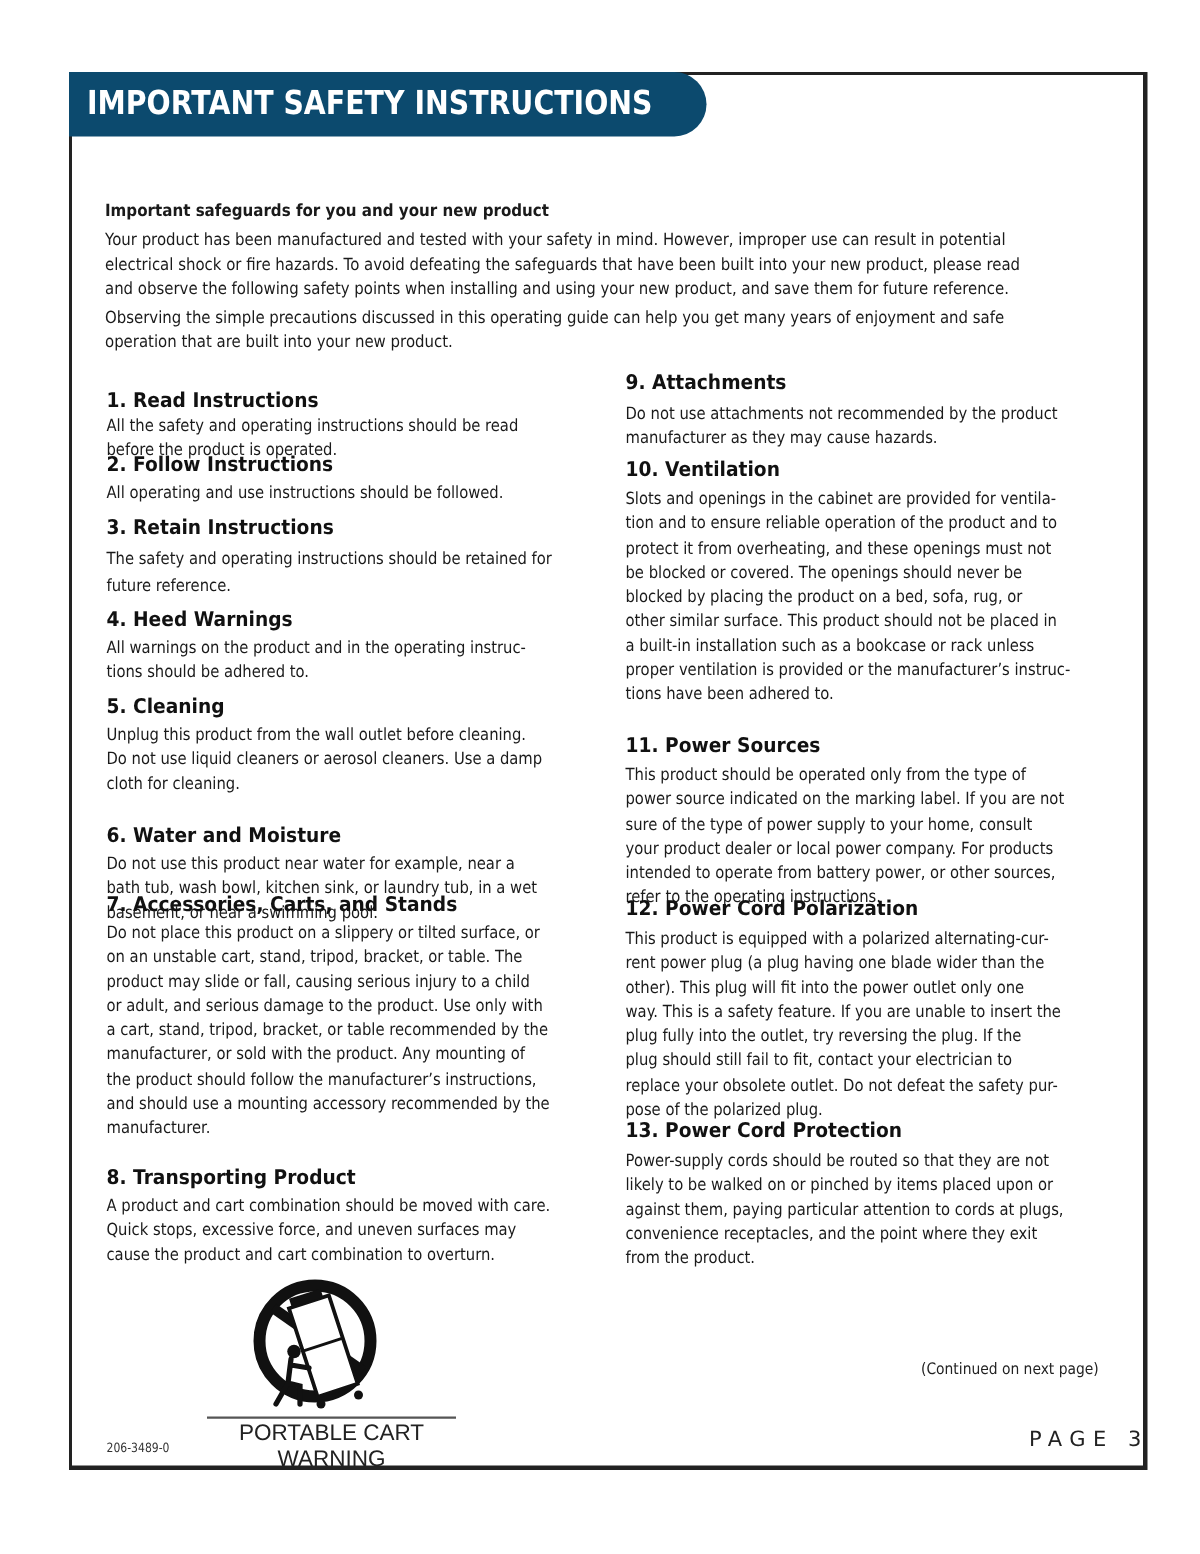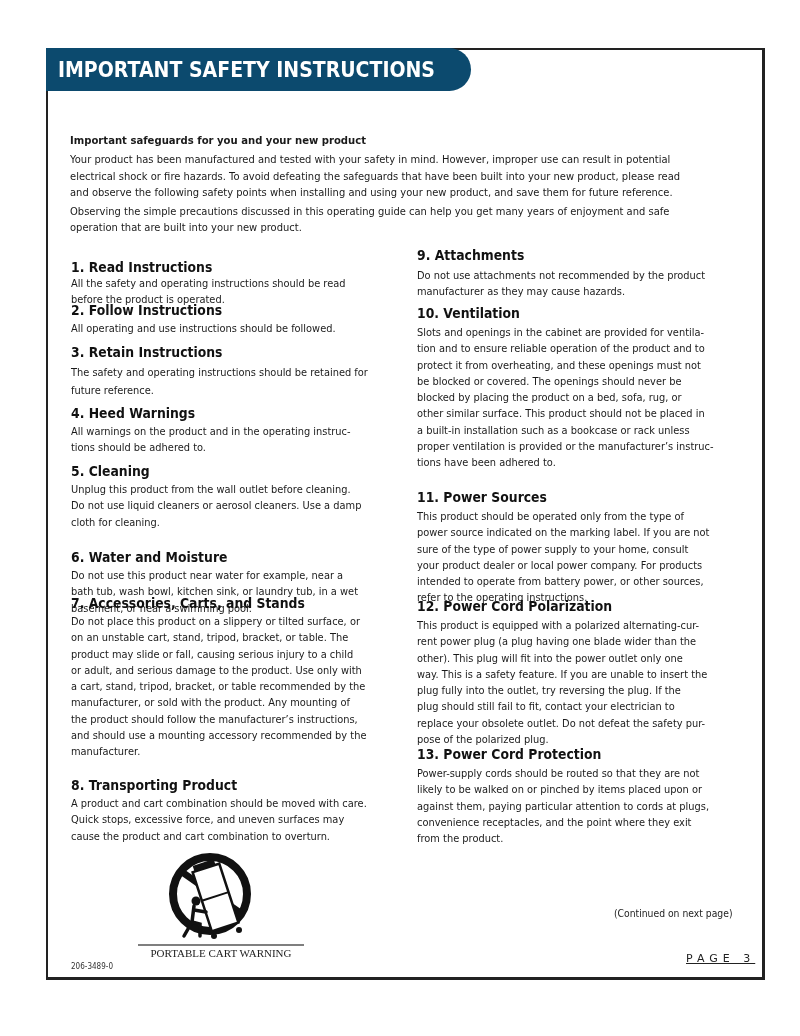--- a/index.html
+++ b/index.html
@@ -22,25 +22,25 @@
   .col { position: absolute; top: 246px; }
   .col-left { left: 71px; width: 330px; }
   .col-right { left: 417px; width: 330px; }
   .sec { position: absolute; left: 0; }
   .sec h3 { font-size: 13.5px; font-weight: bold; margin: 0; line-height: 18px; white-space: nowrap;
             transform: scaleX(0.92); transform-origin: left; color: #111; }
   .sec p { font-size: 11.2px; line-height: 16.3px; margin: 0; width: 370px;
            transform: scaleX(0.88); transform-origin: left; color: #1a1a1a; }
   .cart-figure { position: absolute; left: 138px; top: 850px; width: 166px; height: 115px; }
   .cart-caption { position: absolute; left: 0; top: 97px; width: 166px; text-align: center;
-                  font-family: Liberation Serif, serif; font-size: 11px; color: #222; }
+                  font-family: Liberation Sans, sans-serif; font-size: 15px; color: #222; }
   .doc-code { position: absolute; left: 71px; top: 961px; font-size: 8.5px; color: #333; transform: scaleX(0.85); transform-origin: left; }
   .continued { position: absolute; left: 614px; top: 907px; font-size: 10.5px; color: #222;
                transform: scaleX(0.88); transform-origin: left; white-space: nowrap; }
-  .page-num { position: absolute; left: 686px; top: 952px; font-size: 11px; letter-spacing: 5px; color: #222; white-space: nowrap; text-decoration: underline; }
+  .page-num { position: absolute; left: 686px; top: 952px; font-size: 14px; letter-spacing: 5px; color: #222; white-space: nowrap; }
 </style>
 </head>
 <body>
 
 <div class="page-frame"></div>
 
 <div class="header-tab">
   <span class="header-title">IMPORTANT SAFETY INSTRUCTIONS</span>
 </div>
 

